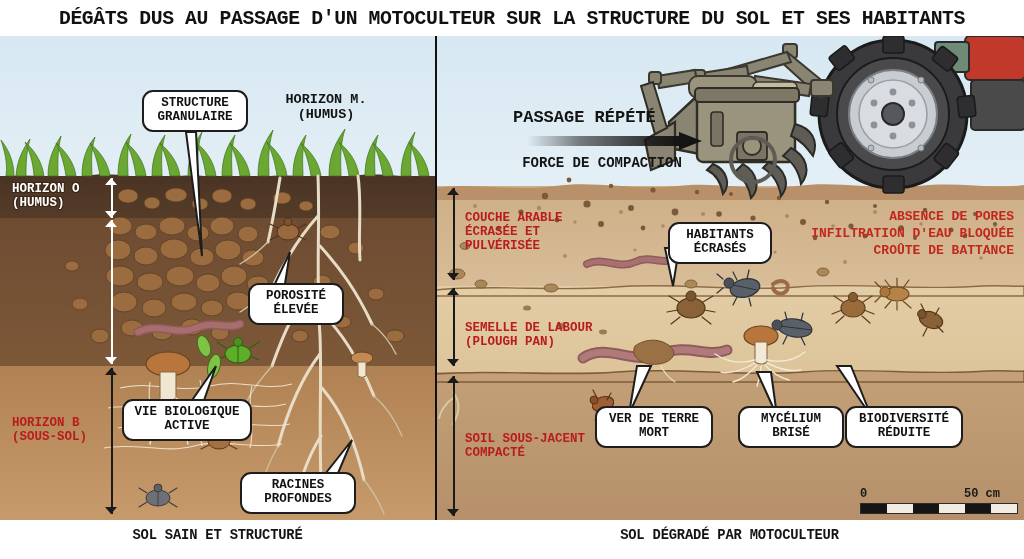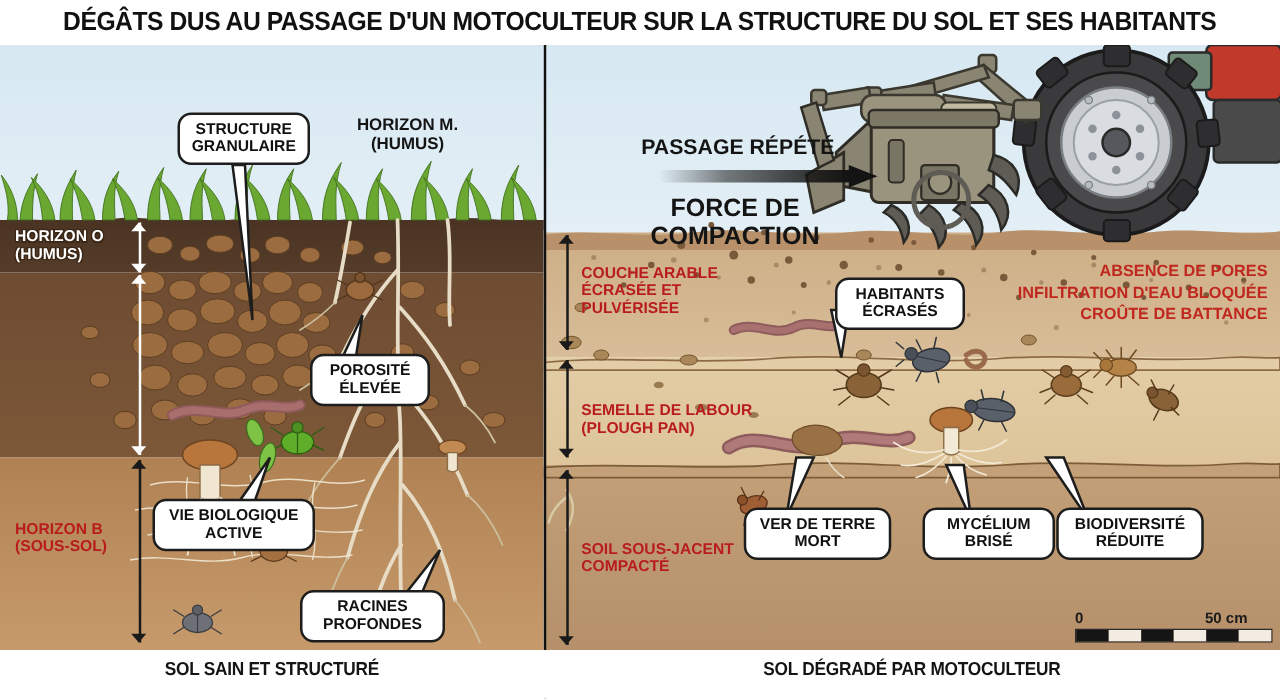--- a/index.html
+++ b/index.html
@@ -1,17 +1,17 @@
 <!DOCTYPE html>
 <html><head>
 <meta charset="utf-8">
 <style>
   html,body{margin:0;padding:0;background:#fff;}
   body{font-family:"Liberation Sans", sans-serif;}
-  #page{position:relative;width:1024px;height:559px;overflow:hidden;background:#fff;}
+  #page{position:relative;width:1024px;height:559px;overflow:hidden;background:#fff;font-family:Liberation Mono, monospace;}
 
   
   .title-bar{position:absolute;left:0;top:0;width:1024px;height:36px;
     display:flex;align-items:center;justify-content:center;background:#fff;}
   .title-bar .t{font-size:21px;font-weight:bold;color:#111;letter-spacing:-0.4px;
     transform:scaleX(0.94);white-space:nowrap;}
 
   
   .scene{position:absolute;left:0;top:36px;width:1024px;height:484px;overflow:hidden;}
   .panel{position:absolute;top:0;height:484px;overflow:hidden;}
@@ -631,21 +631,21 @@
           <path d="M18,356 C26,366 24,378 18,388"></path>
           <path d="M18,362 C10,368 6,374 4,382"></path>
         </g>
       </svg>
 
       <div class="lbl lbl-head" style="left:78px;top:72px;width:200px;text-align:left;font-size:17px;">PASSAGE RÉPÉTÉ</div>
       <div class="comp-arrow" style="left:92px;top:96px;width:175px;">
         <div class="shaft"></div>
           <div class="head"></div>
       </div>
-      <div class="lbl lbl-head" style="left:38px;top:120px;width:230px;text-align:center;font-size:20px;">FORCE DE COMPACTION</div>
+      <div class="lbl lbl-head" style="left:52px;top:120px;width:230px;text-align:center;font-size:14px;">FORCE DE COMPACTION</div>
 
       <div class="lbl lbl-red" style="left:329px;top:173px;width:250px;">ABSENCE DE PORES</div>
       <div class="lbl lbl-red" style="left:329px;top:190px;width:250px;">INFILTRATION D'EAU BLOQUÉE</div>
       <div class="lbl lbl-red" style="left:329px;top:207px;width:250px;">CROÛTE DE BATTANCE</div>
 
       <div class="lbl lbl-dark" style="left:30px;top:175px;width:130px;">COUCHE ARABLE
 ÉCRASÉE ET
 PULVÉRISÉE</div>
       <div class="lbl lbl-dark" style="left:30px;top:285px;width:150px;">SEMELLE DE LABOUR
 (PLOUGH PAN)</div>

